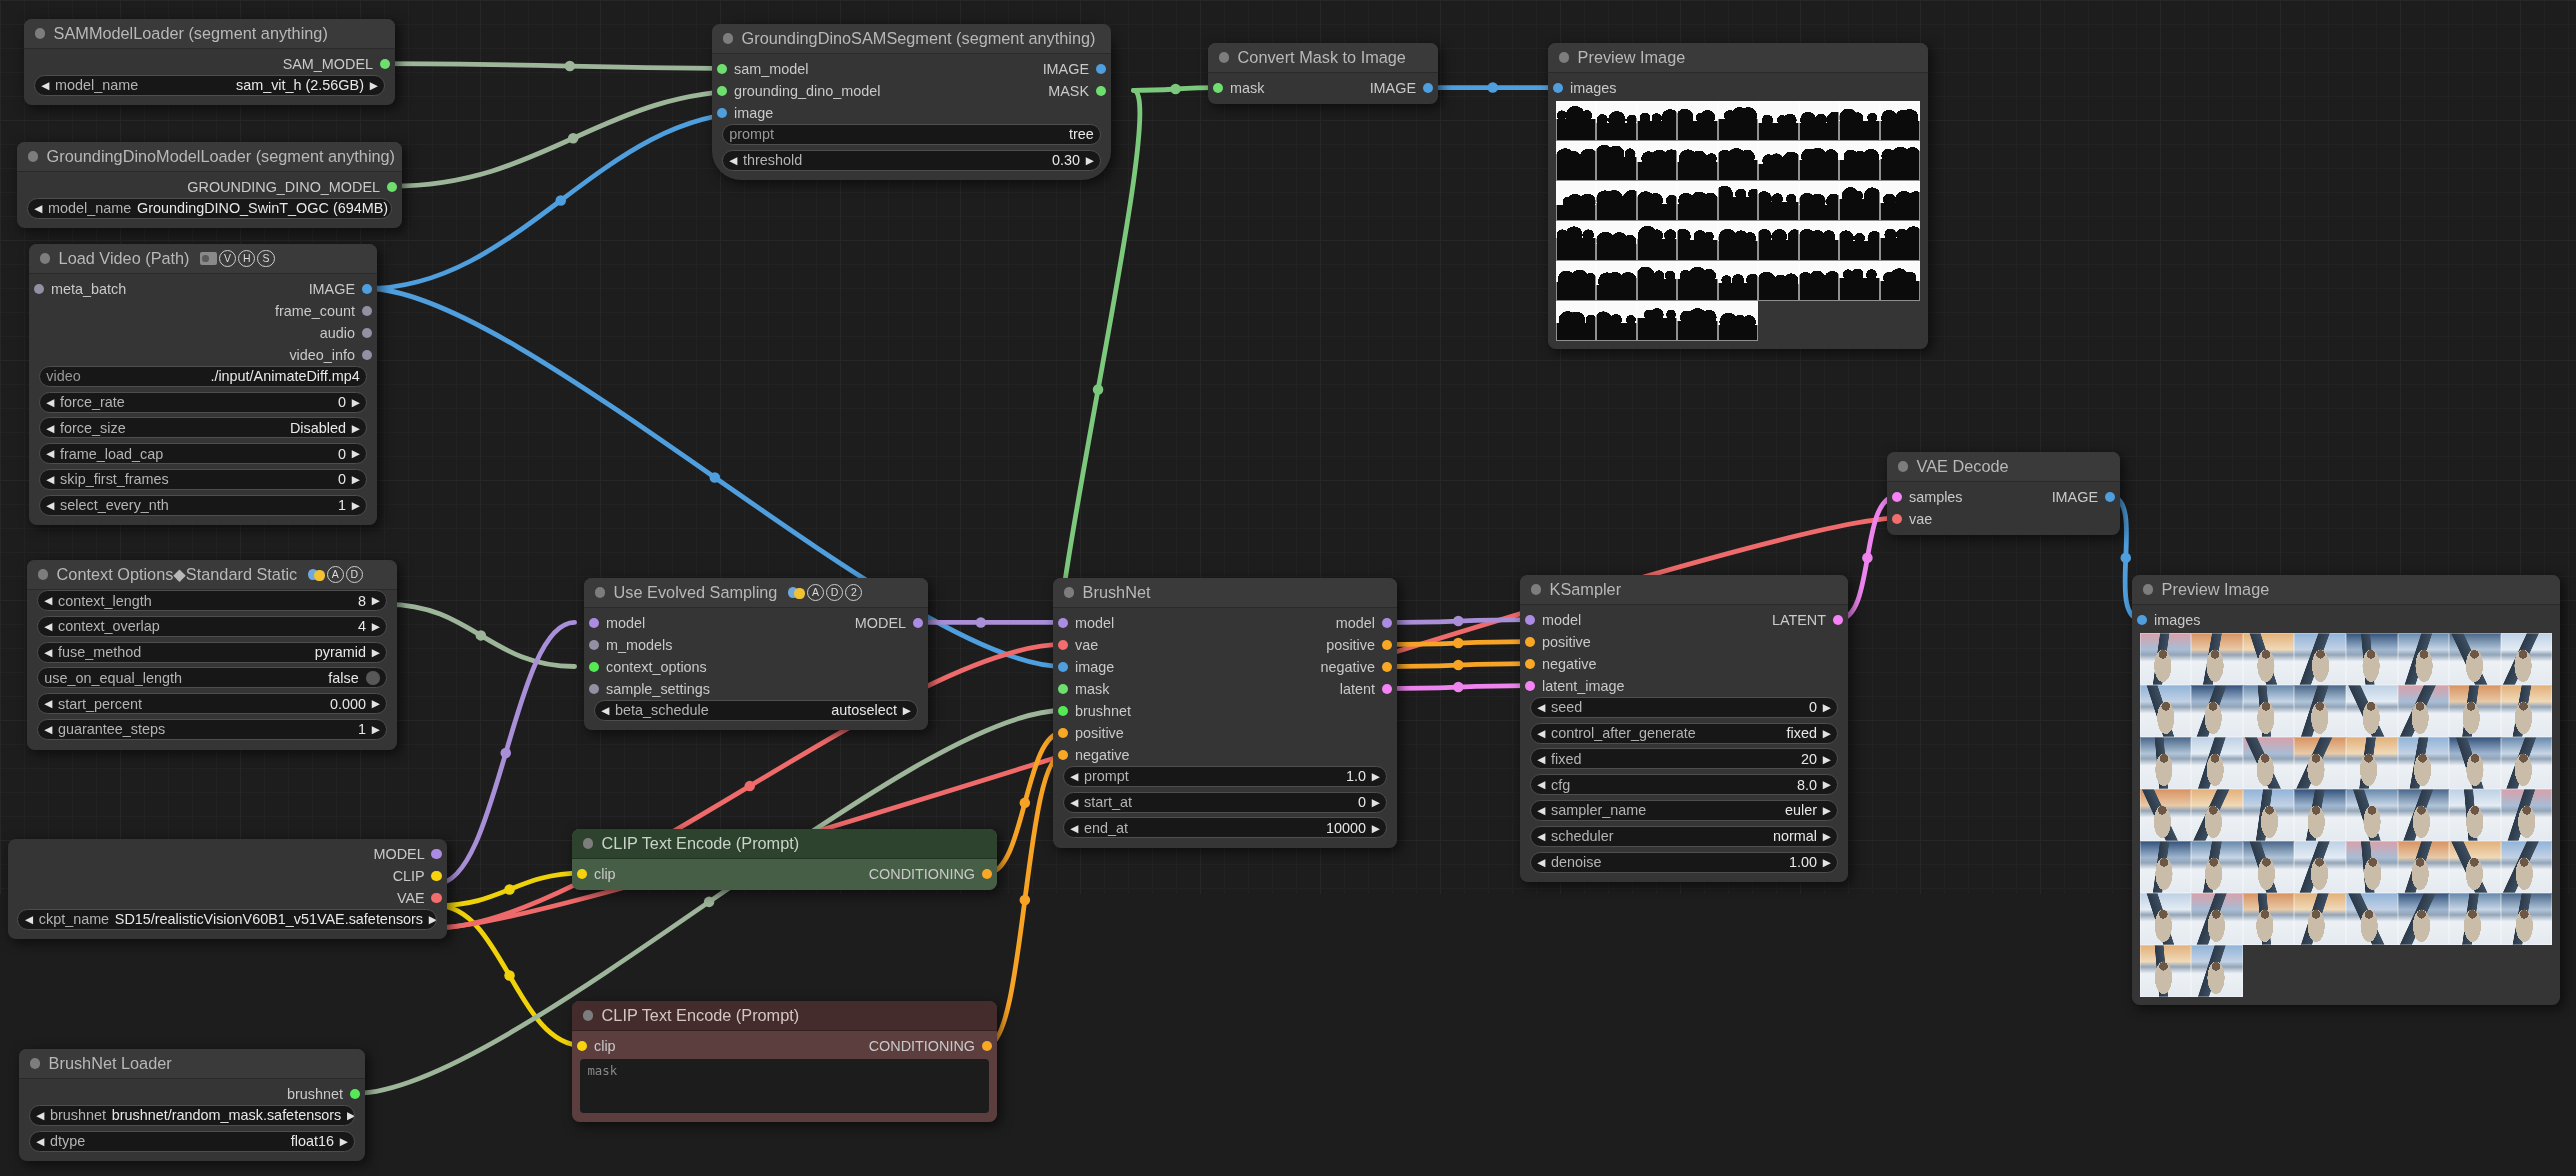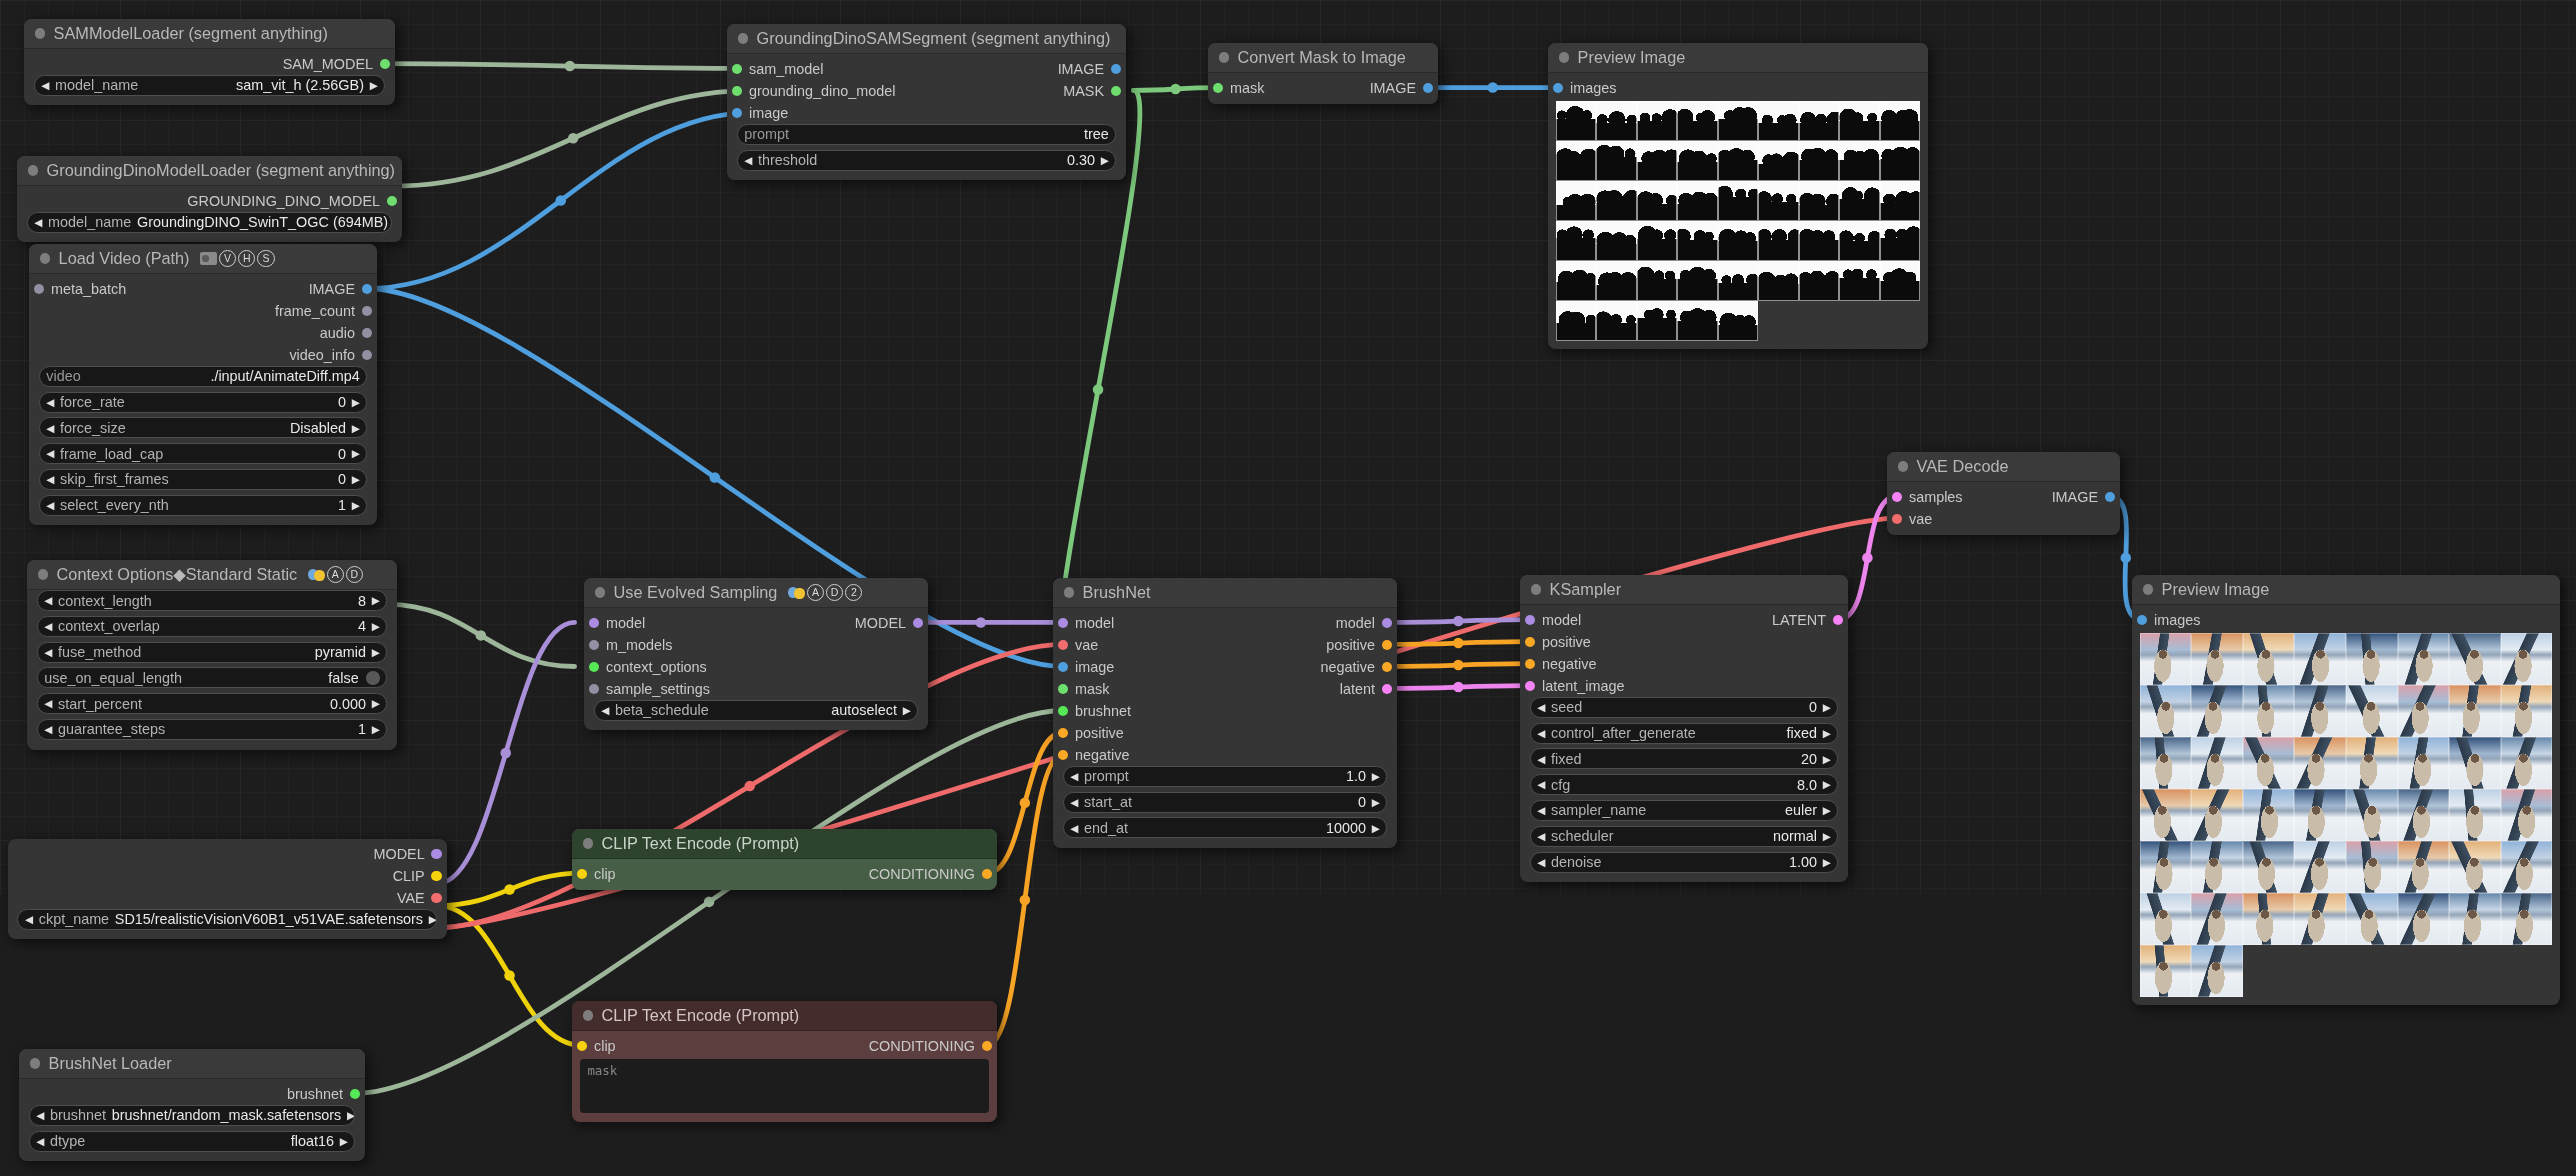--- a/index.html
+++ b/index.html
@@ -125,21 +125,21 @@
           </div>
         </div>
       </div>
       <div class="widget combo">
         <span class="warrow">◀</span>
         <span class="wlabel">model_name</span>
         <span class="wvalue">sam_vit_h (2.56GB)</span>
         <span class="warrow">▶</span>
       </div>
     </div>
-    <div class="node" style="left: 17px; top: 156px; width: 385px;">
+    <div class="node" style="left: 17px; top: 142px; width: 385px;">
       <div class="node-header">
         <span class="collapse-dot"></span>
         <span>GroundingDinoModelLoader (segment anything)</span>
       </div>
       <div class="slots">
         <div class="slot-row">
           <div class="slot in"></div>
           <div class="slot out">
             <span class="slot-label">GROUNDING_DINO_MODEL</span>
             <span class="slot-dot" style="background: rgb(110, 222, 110);"></span>
@@ -328,21 +328,21 @@
         <span class="wvalue">brushnet/random_mask.safetensors</span>
         <span class="warrow">▶</span>
       </div>
       <div class="widget combo">
         <span class="warrow">◀</span>
         <span class="wlabel">dtype</span>
         <span class="wvalue">float16</span>
         <span class="warrow">▶</span>
       </div>
     </div>
-    <div class="node" style="left: 727px; top: 24px; width: 399px;">
+    <div class="node" style="left: 712px; top: 24px; width: 399px; border-radius: 29px;">
       <div class="node-header">
         <span class="collapse-dot"></span>
         <span>GroundingDinoSAMSegment (segment anything)</span>
       </div>
       <div class="slots">
         <div class="slot-row">
           <div class="slot in">
             <span class="slot-dot" style="background: rgb(110, 222, 110);"></span>
             <span class="slot-label">sam_model</span>
           </div>

